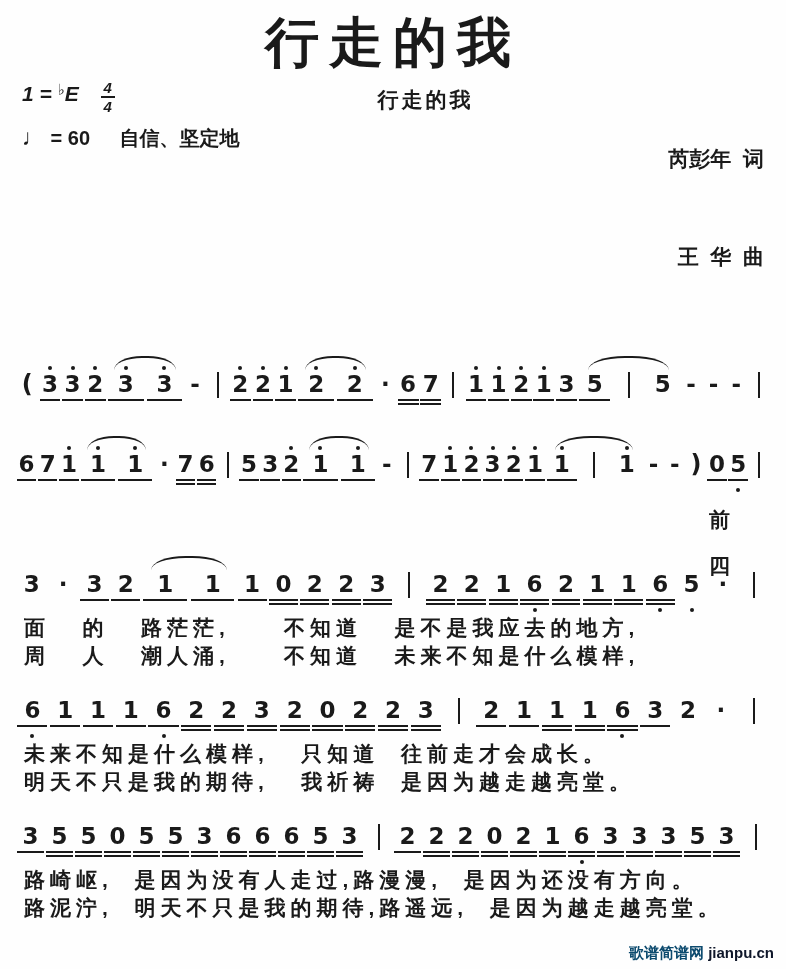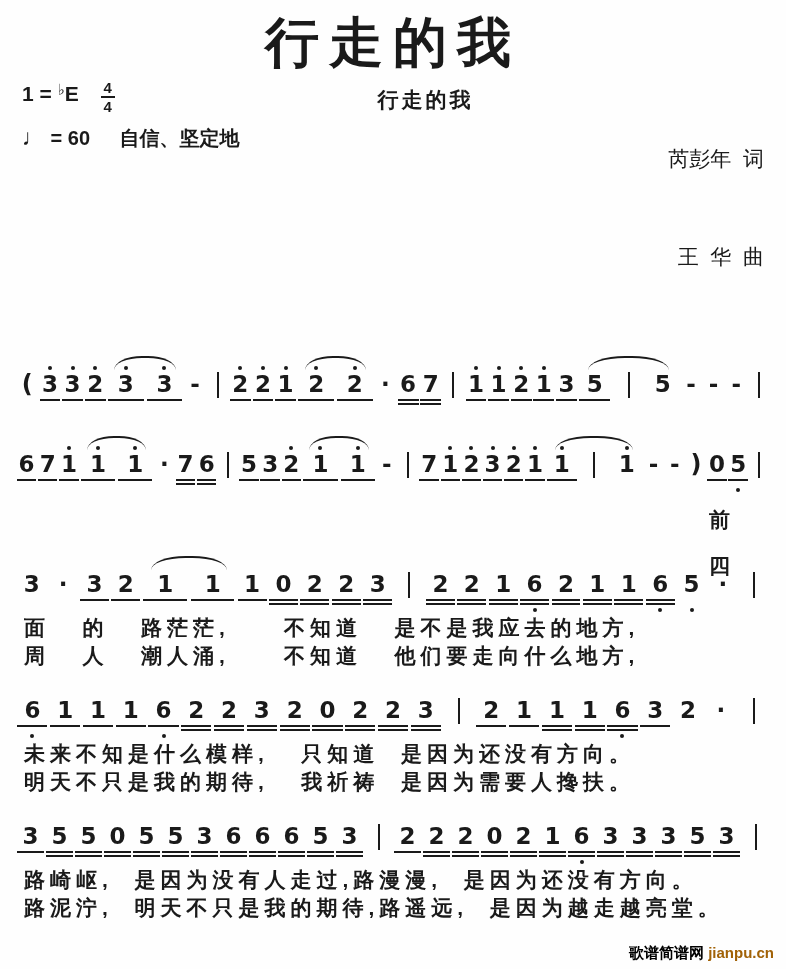--- a/index.html
+++ b/index.html
@@ -6,31 +6,31 @@
   .page{
     width:786px;height:969px;margin:0 auto;background:#fefefe;
     color:#1a1a1a;font-family:"Liberation Sans","DejaVu Sans",sans-serif;
     overflow:hidden;position:relative;box-sizing:border-box;
   }
   .title{
     text-align:center;padding-top:12px;font-size:54px;font-weight:bold;
     font-family:"Liberation Serif","DejaVu Serif",serif;letter-spacing:10px;line-height:1.15;
   }
   .meta{display:grid;grid-template-columns:250px 1fr 185px;padding:4px 22px 0 22px;align-items:start;}
-  .keysig{font-size:21px;font-weight:700;white-space:nowrap;}
+  .keysig{font-size:21px;font-weight:700;white-space:nowrap;font-style:italic;}
   .flat{font-size:15px;font-weight:700;position:relative;top:-6px;}
   .frac{display:inline-flex;flex-direction:column;vertical-align:middle;margin-left:16px;
         font-size:15px;line-height:15px;text-align:center;position:relative;top:2px;}
   .ft{border-bottom:2px solid #1a1a1a;padding:0 3px 1px 3px;}
   .fb{padding-top:1px;}
   .tempo{margin-top:12px;font-size:20px;font-weight:700;white-space:nowrap;}
   .notehead{font-size:23px;}
   .expr{margin-left:24px;}
   .subtitle{text-align:center;font-size:21px;font-weight:700;padding-top:8px;letter-spacing:3px;}
-  .credits{text-align:right;font-size:21px;font-weight:400;line-height:1.55;white-space:pre;}
+  .credits{text-align:right;font-size:21px;font-weight:700;line-height:1.55;white-space:pre;}
   .score{padding:0 16px;}
   .system{position:relative;}
   .notes-row{display:flex;align-items:flex-start;margin-top:20px;}
   .sys1 .notes-row{margin-top:26px;}
   .sys2 .notes-row{margin-top:30px;}
   .sys2{margin-bottom:70px;}
   .cell{flex:1 1 0;min-width:0;display:flex;flex-direction:column;align-items:center;}
   .slur{position:relative;display:flex;}
   .slur::before{
     content:"";position:absolute;top:-8px;left:10%;right:10%;height:12px;
@@ -814,21 +814,21 @@
           <div class="cell">
             <div class="ud"></div>
             <div class="g">
               <span class="bar"></span>
             </div>
             <div class="uls"></div>
             <div class="ld"></div>
           </div>
         </div>
         <div class="lyric-line">面   的   路茫茫,     不知道   是不是我应去的地方,</div>
-        <div class="lyric-line">周   人   潮人涌,     不知道   他们要走向什么地方,</div>
+        <div class="lyric-line">周   人   潮人涌,     不知道   未来不知是什么模样,</div>
       </div>
       <div class="system sys4">
         <div class="notes-row">
           <div class="cell">
             <div class="ud"></div>
             <div class="g">6</div>
             <div class="uls">
               <div class="ul"></div>
             </div>
             <div class="ld">
@@ -1016,22 +1016,22 @@
           </div>
           <div class="cell">
             <div class="ud"></div>
             <div class="g">
               <span class="bar"></span>
             </div>
             <div class="uls"></div>
             <div class="ld"></div>
           </div>
         </div>
-        <div class="lyric-line">未来不知是什么模样,   只知道  是因为还没有方向。</div>
-        <div class="lyric-line">明天不只是我的期待,   我祈祷  是因为需要人搀扶。</div>
+        <div class="lyric-line">未来不知是什么模样,   只知道  往前走才会成长。</div>
+        <div class="lyric-line">明天不只是我的期待,   我祈祷  是因为越走越亮堂。</div>
       </div>
       <div class="system sys5">
         <div class="notes-row">
           <div class="cell">
             <div class="ud"></div>
             <div class="g">3</div>
             <div class="uls">
               <div class="ul"></div>
             </div>
             <div class="ld"></div>
@@ -1260,16 +1260,16 @@
             <div class="uls"></div>
             <div class="ld"></div>
           </div>
         </div>
         <div class="lyric-line">路崎岖,  是因为没有人走过,路漫漫,  是因为还没有方向。</div>
         <div class="lyric-line">路泥泞,  明天不只是我的期待,路遥远,  是因为越走越亮堂。</div>
       </div>
     </div>
 
   <div class="watermark">
-    <span class="wm-site" style="color: #000000; text-align: center;">歌谱简谱网</span>
-    <span class="wm-url" style="color: #a16207;">jianpu.cn</span>
+    <span class="wm-site" style="color: #0c4a6e; text-align: center;">歌谱简谱网</span>
+    <span class="wm-url" style="color: #0f172a;">jianpu.cn</span>
   </div>
 </div>
 
 </body></html>

